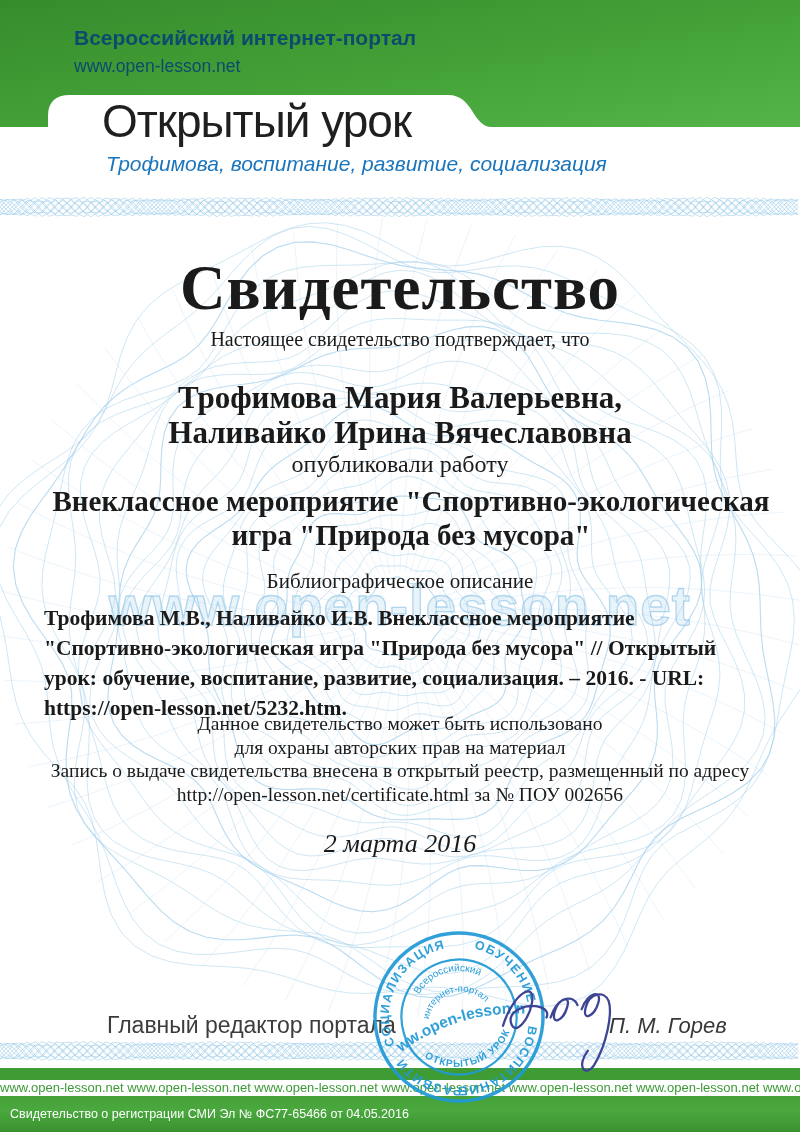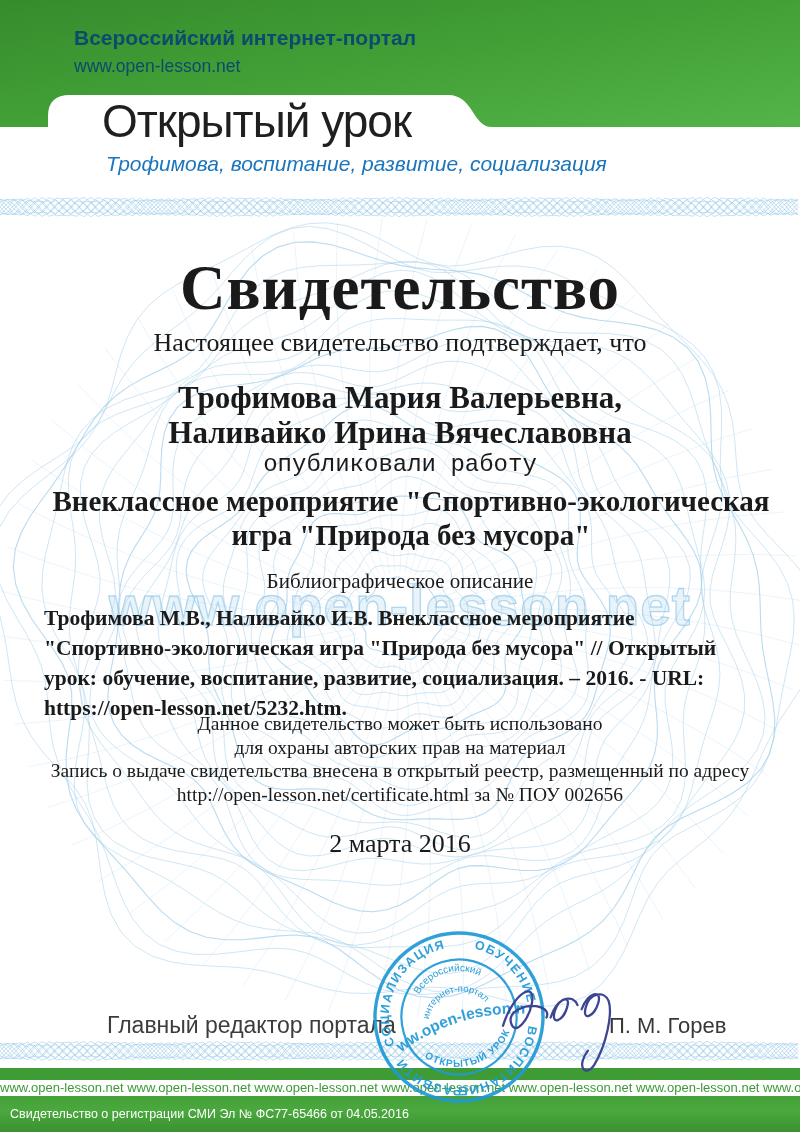--- a/index.html
+++ b/index.html
@@ -25,32 +25,32 @@
   #header-svg{z-index:3;left:0;top:0;}
   .hdr-text{z-index:4;color:#0c4a6e;}
   .portal-title{left:74px;top:26px;font-size:21px;font-weight:700;}
   .portal-url{left:74px;top:56px;font-size:17.5px;}
   .brand{left:102px;top:94px;font-size:46px;color:#1f1f1f;letter-spacing:-1px;z-index:4;}
   .tagline{left:106px;top:152px;font-size:21px;font-style:italic;color:#1b75bc;z-index:4;}
 
   
   .txt{z-index:2;}
   .cert-title{top:240px;font-size:63px;font-weight:700;letter-spacing:1px;margin-top:12px;}
-  .confirm{top:328px;font-size:26px;text-align:center;}
+  .confirm{top:328px;font-size:20px;text-align:center;}
   .recipients{top:380px;font-size:31px;font-weight:700;line-height:35px;white-space:pre-line;}
-  .action{top:451px;font-size:24px;font-family:Liberation Mono, monospace;}
+  .action{top:451px;font-size:24px;}
   .work{top:484px;font-size:29px;font-weight:700;line-height:34px;white-space:pre-line;margin-left:11px;}
   .biblio-label{top:569px;font-size:21px;text-align:center;}
   .biblio{top:603px;left:44px;width:712px;font-size:21.5px;font-weight:700;line-height:30px;}
   .usage{top:712px;font-size:19.5px;line-height:23.5px;white-space:pre-line;}
   .registry{top:759px;font-size:19.5px;line-height:23.5px;white-space:pre-line;}
-  .date{top:829px;font-size:26px;}
+  .date{top:829px;font-size:26px;font-style:italic;}
 
   .role{left:107px;top:1012px;font-size:23px;color:#3c3c3c;z-index:2;}
-  .editor{left:609px;top:1013px;font-size:22px;color:#383838;z-index:2;}
+  .editor{left:609px;top:1013px;font-size:22px;color:#383838;z-index:2;font-style:italic;}
 
   
   .green-bar{left:0;top:1068px;width:800px;height:12px;z-index:2;}
   .strip{left:0;top:1080px;width:800px;height:16px;line-height:16px;z-index:2;background:#fff;
          font-size:13px;white-space:nowrap;overflow:hidden;}
   .footer{left:0;top:1096px;width:800px;height:36px;z-index:2;}
   .reg{left:10px;top:11px;font-size:12.5px;color:#fff;}
   .issn{right:12px;top:8px;font-size:15px;font-weight:700;color:#fff;margin-top:28px;}
 
   

